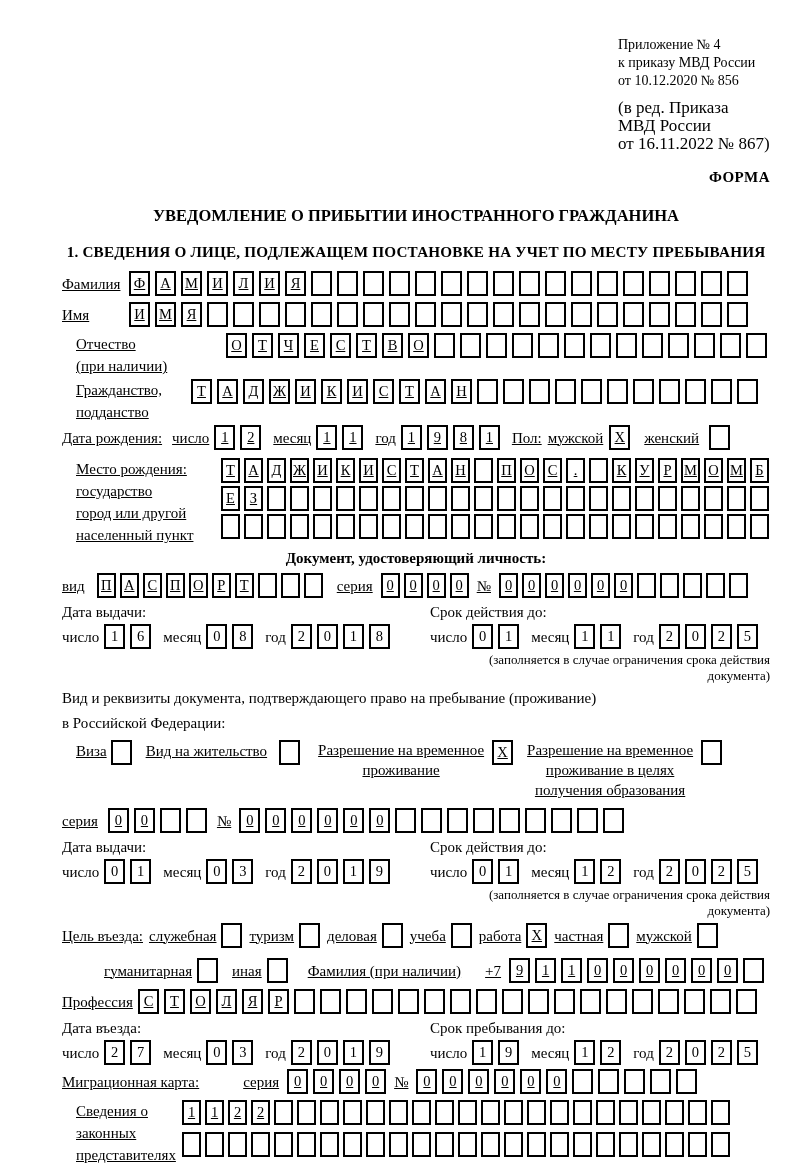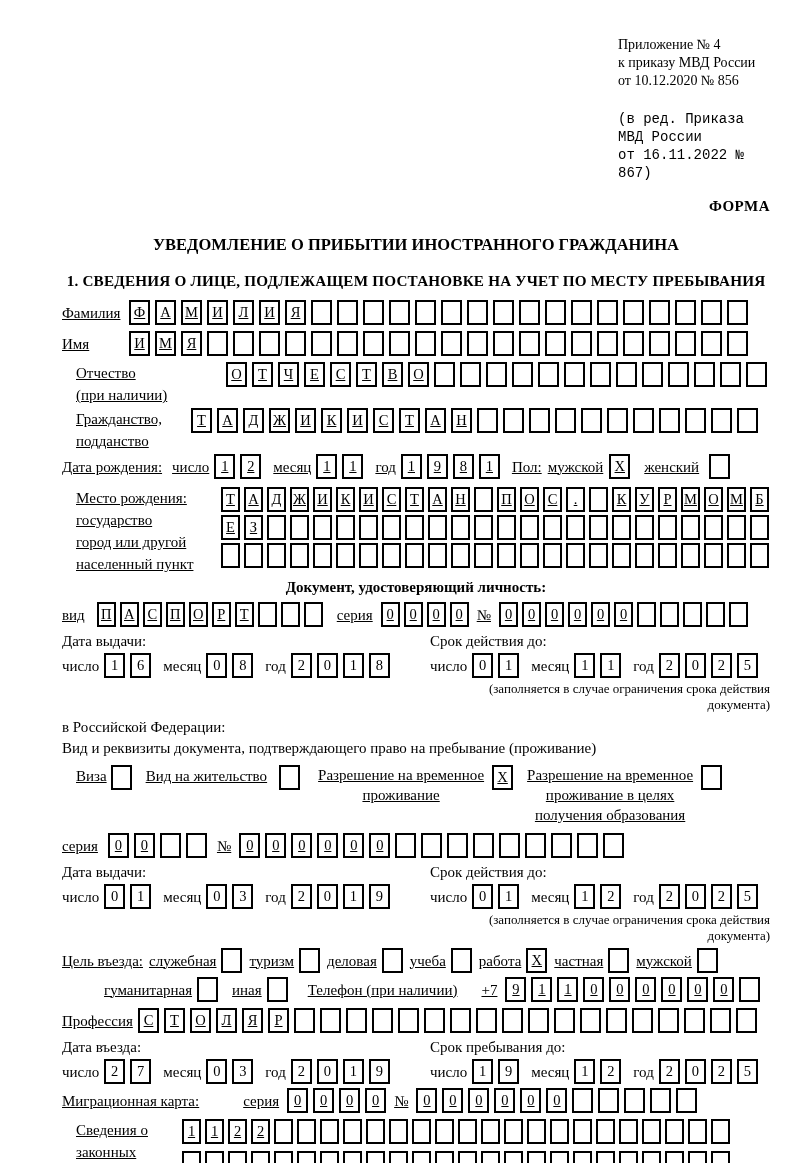--- a/index.html
+++ b/index.html
@@ -5,21 +5,21 @@
   * { margin:0; padding:0; box-sizing:border-box; }
   html,body { background:#fff; }
   body {
     width:800px; height:1163px; overflow:hidden;
     font-family:"Liberation Serif", serif; color:#000; font-size:15px;
   }
   .page { padding:36px 30px 0 62px; }
 
   
   .appendix { margin-left:556px; font-size:14px; line-height:18px; }
-  .amendment { margin-left:556px; font-size:14px; line-height:18px; margin-top:20px;font-family:Liberation Mono, monospace; }
+  .amendment { margin-left:556px; font-size:17px; line-height:18px; margin-top:9px; }
   .forma { text-align:right; font-weight:bold; font-size:15px; margin-top:16px; letter-spacing:.5px; }
   .title { text-align:center; font-weight:bold; font-size:16.5px; line-height:23px; margin-top:18px; }
   .blank-line { display:inline-block; width:56px; border-bottom:2px solid #333; height:14px; margin-left:10px; }
   .section-title { text-align:center; font-weight:bold; font-size:15.2px; margin-top:16px; letter-spacing:.2px; }
 
   
   .form { margin-top:10px; }
   .row { display:flex; align-items:center; margin-bottom:6px;text-decoration:underline; }
   .row.top { align-items:flex-start;margin-left:14px; }
   .lbl { font-size:15px; line-height:22px; flex:0 0 auto; }
@@ -420,22 +420,22 @@
                 <span class="cell">2</span>
                 <span class="cell">5</span>
               </span>
             </span>
         </div>
         <div class="note-right">(заполняется в случае ограничения срока действия документа)</div>
       </div>
     </div>
 
     <div class="intro">
+      <div>Вид и реквизиты документа, подтверждающего право на пребывание (проживание)</div>
       <div style="margin-top:4px;">в Российской Федерации:</div>
-      <div>Вид и реквизиты документа, подтверждающего право на пребывание (проживание)</div>
     </div>
 
     <div class="row top" style="margin-bottom:8px;">
       <span class="opt" style="margin-right:14px;">
         <span class="lbl">Виза</span>
         <span class="cells" style="margin-left:4px;">
             <span class="cell"></span>
           </span>
       </span>
       <span class="opt" style="margin-right:18px;">
@@ -546,21 +546,21 @@
                 <span class="cell">0</span>
                 <span class="cell">2</span>
                 <span class="cell">5</span>
               </span>
             </span>
         </div>
         <div class="note-right">(заполняется в случае ограничения срока действия документа)</div>
       </div>
     </div>
 
-    <div class="row" style="margin-bottom:4px;align-items:center;">
+    <div class="row" style="margin-bottom:10px;align-items:center;">
       <span class="lbl" style="margin-right:6px;">Цель въезда:</span>
       <span class="purpose-item">
           <span class="lbl">служебная</span>
           <span class="cells">
             <span class="cell"></span>
           </span>
         </span>
       <span class="purpose-item">
           <span class="lbl">туризм</span>
           <span class="cells">
@@ -605,21 +605,21 @@
           <span class="cells">
             <span class="cell"></span>
           </span>
         </span>
       <span class="purpose-item" style="margin-right:20px;">
           <span class="lbl">иная</span>
           <span class="cells">
             <span class="cell"></span>
           </span>
         </span>
-      <span class="lbl" style="margin-right:24px;">Телефон (при наличии)</span>
+      <span class="lbl" style="margin-right:24px;">Фамилия (при наличии)</span>
       <span class="lbl" style="margin-right:8px;">+7</span>
       <span class="cells">
           <span class="cell">9</span>
           <span class="cell">1</span>
           <span class="cell">1</span>
           <span class="cell">0</span>
           <span class="cell">0</span>
           <span class="cell">0</span>
           <span class="cell">0</span>
           <span class="cell">0</span>

